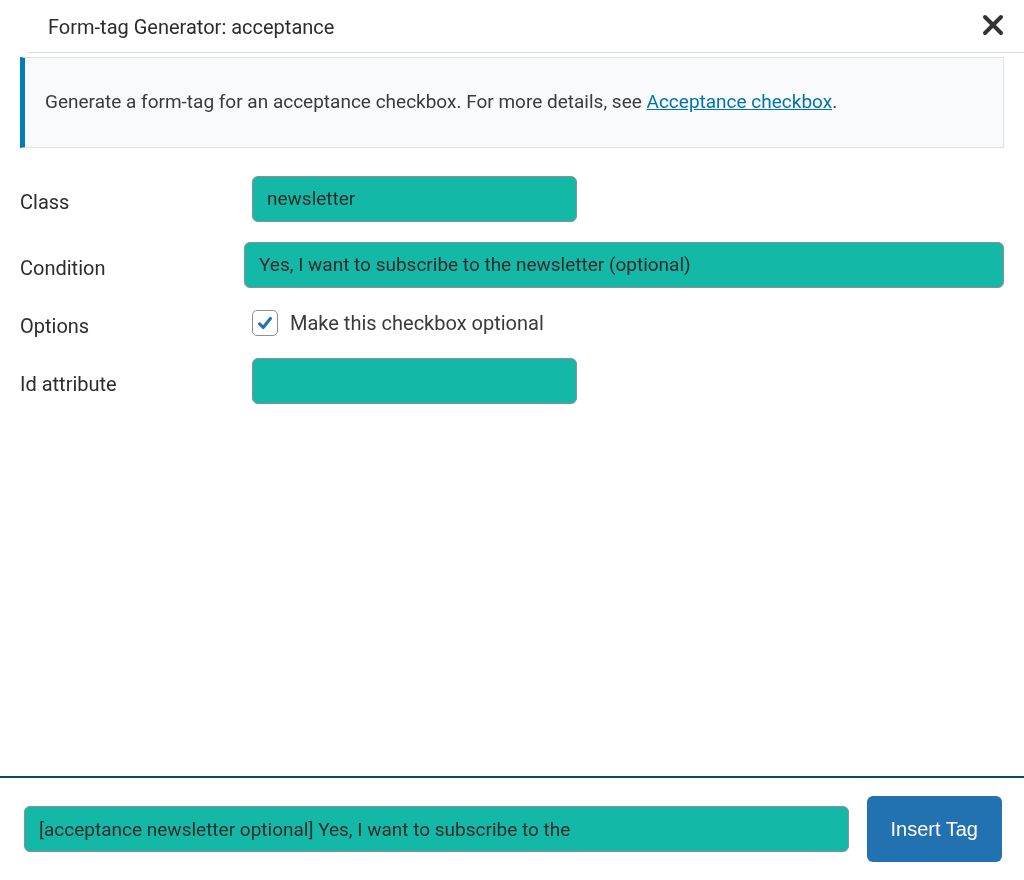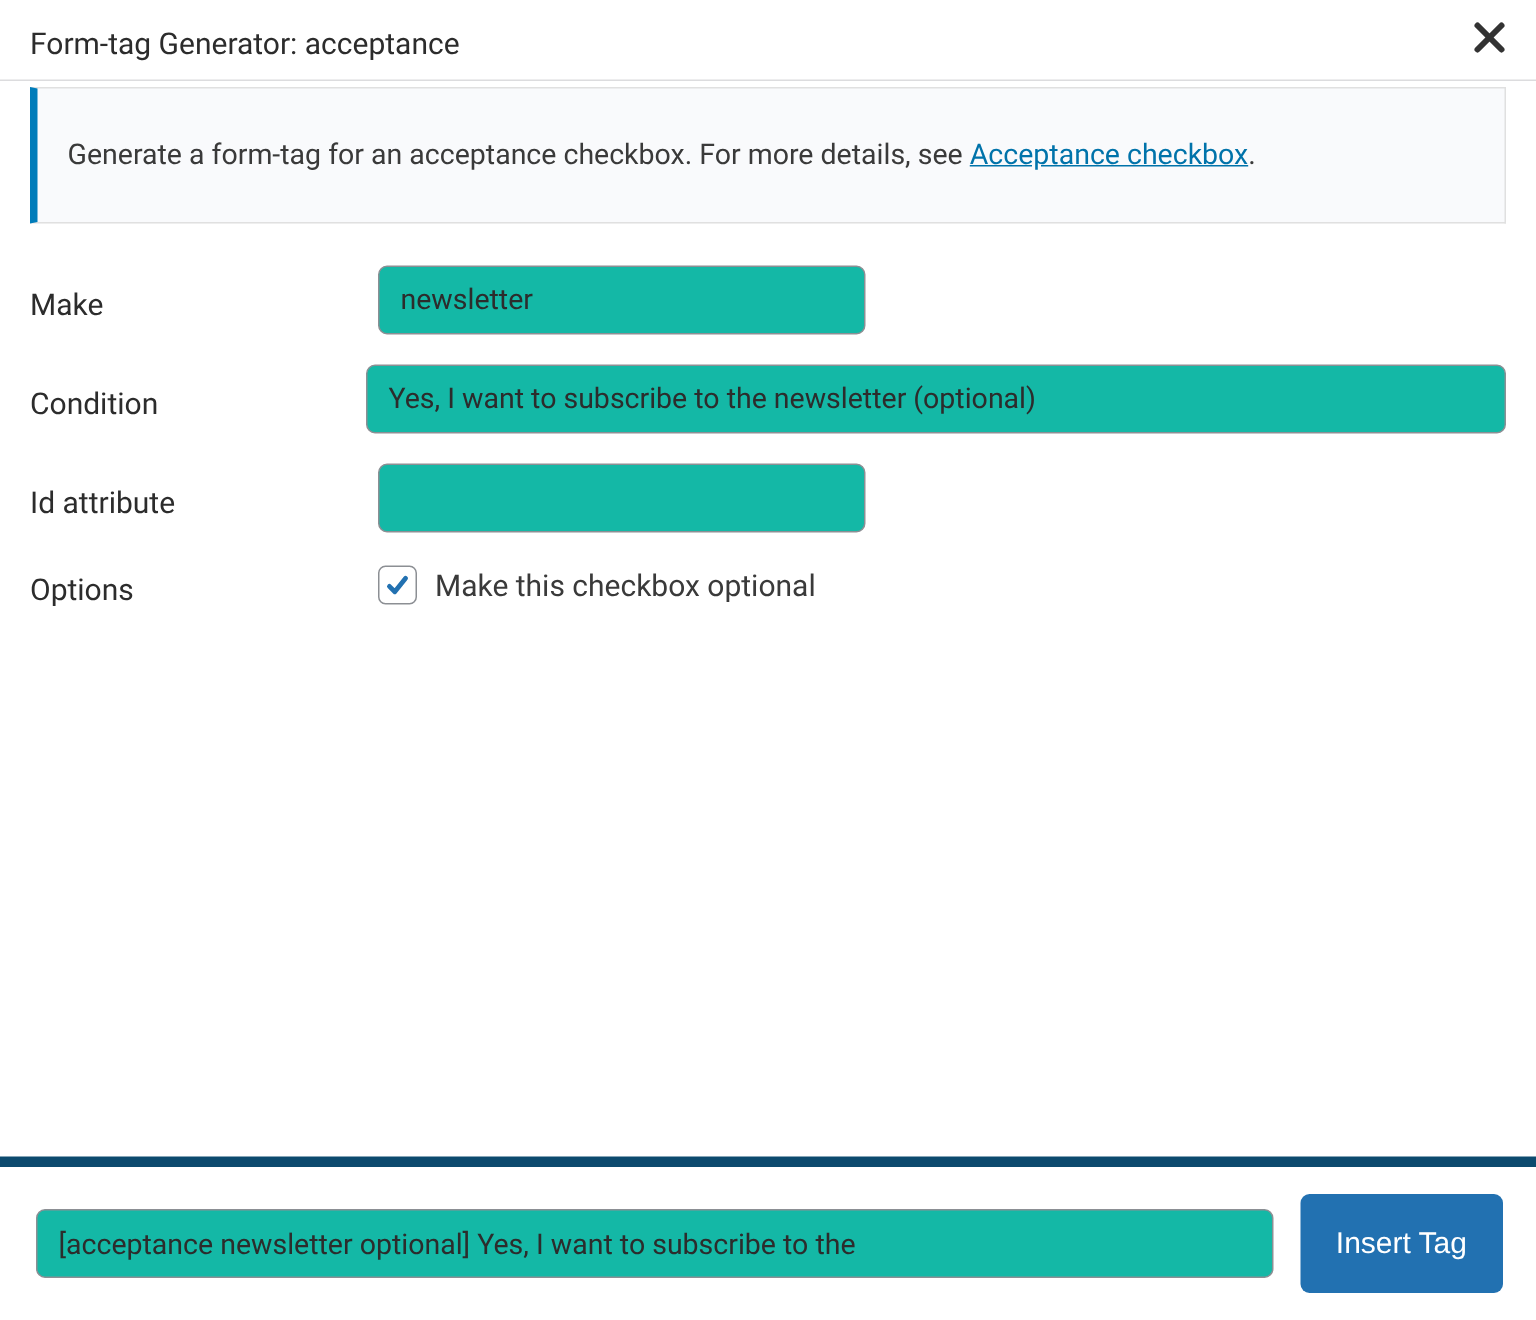--- a/index.html
+++ b/index.html
@@ -14,23 +14,24 @@
       background: #fff;
       width: 1024px;
       height: 880px;
       display: flex;
       flex-direction: column;
       overflow: hidden;
     }
     .header {
       display: flex;
       justify-content: space-between;
-      align-items: flex-end;
+      align-items: center;
       padding: 14px 20px 12px 20px;
       border-bottom: 1px solid #dcdcde;
+      margin-left: 28px;
     }
     .header-title {
       font-size: 20px;
       font-weight: 400;
       color: #2c2c2c;
     }
     .close-icon {
       font-size: 26px;
       color: #444;
       cursor: pointer;
@@ -112,21 +113,21 @@
       fill: none;
       stroke-linecap: round;
       stroke-linejoin: round;
     }
     .checkbox-label {
       font-size: 20px;
       color: #3a3a3a;
     }
     .footer {
       margin-top: auto;
-      border-top: 7px solid #0c4a6e;
+      border-top: 2px solid #0c4a6e;
       padding: 18px 22px 18px 24px;
       display: flex;
       align-items: center;
       gap: 18px;
     }
     .code-input {
       flex: 1;
       height: 46px;
       padding: 10px 16px;
       font-family: Consolas, Monaco, "Courier New", monospace;
@@ -161,53 +162,53 @@
   </div>
 </div>
 
 <div class="notice">
   <span>Generate a form-tag for an acceptance checkbox. For more details, see </span><a href="#">Acceptance checkbox</a><span class="notice-period">.</span>
 </div>
 
 <div class="form-area">
 
   <div class="field-row">
-    <div class="field-label">Make</div>
+    <div class="field-label">Class</div>
     <div class="field-control">
       <input type="text" class="small" value="newsletter" style="">
     </div>
   </div>
 
   <div class="field-row">
     <div class="field-label">Condition</div>
     <div class="field-control">
       <input type="text" class="large" value="Yes, I want to subscribe to the newsletter (optional)" style="">
-    </div>
-  </div>
-
-  <div class="field-row">
-    <div class="field-label">Id attribute</div>
-    <div class="field-control">
-      <input type="text" class="small" value="" style="">
     </div>
   </div>
 
   <div class="field-row">
     <div class="field-label">Options</div>
     <div class="field-control">
       <div class="checkbox-wrap">
         <span class="checkbox">
           <svg viewBox="0 0 20 20">
               <polyline points="4,11 8,15 16,5"></polyline>
             </svg>
         </span>
         <span class="checkbox-label">Make this checkbox optional</span>
       </div>
     </div>
   </div>
 
+  <div class="field-row">
+    <div class="field-label">Id attribute</div>
+    <div class="field-control">
+      <input type="text" class="small" value="" style="">
+    </div>
+  </div>
+
 
 </div>
 
 <div class="footer">
   <input type="text" class="code-input" readonly="" value="[acceptance newsletter optional] Yes, I want to subscribe to the" style="">
   <button class="insert-btn">Insert Tag</button>
 </div>
 
 </body></html>

